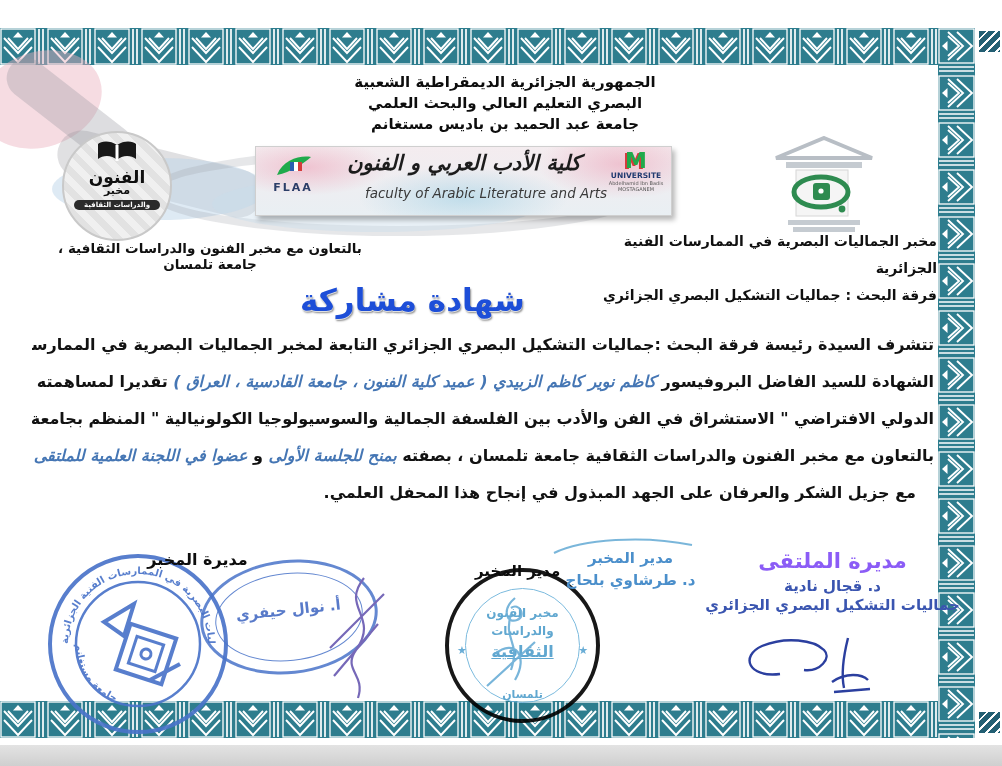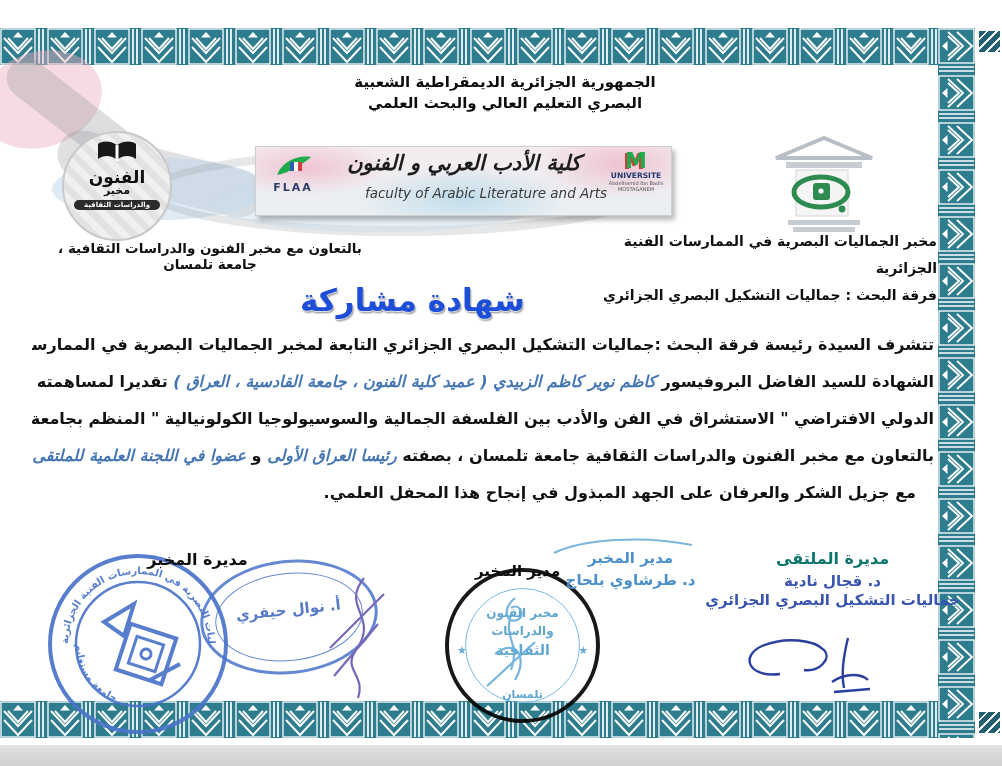--- a/index.html
+++ b/index.html
@@ -86,21 +86,21 @@
     font-size:16px;font-weight:bold;color:#121212;}
   .body-line{height:37px;line-height:37px;white-space:nowrap;overflow:hidden;}
   .just{text-align:justify;text-align-last:justify;}
   .rgt{text-align:right;}
   .indent{padding-right:18px;}
   .blue-callig{color:#4576b4;font-style:italic;}
 
   
   .sig-right{position:absolute;left:705px;top:549px;width:255px;text-align:center;
     direction:rtl;z-index:4;}
-  .sig-right .s-title{font-size:16px;font-weight:bold;color:#0f766e;margin-bottom:4px;}
+  .sig-right .s-title{font-size:21px;font-weight:bold;color:#8b5cf6;margin-bottom:4px;}
   .sig-right .s-line{font-size:15px;font-weight:bold;color:#3a55b0;line-height:19px;}
   .sig-svg{position:absolute;z-index:5;}
   #sig-right-svg{left:728px;top:632px;}
   #sig-left-svg{left:322px;top:572px;}
 
   .sig-center-blue{position:absolute;left:548px;top:549px;width:165px;direction:rtl;
     text-align:center;color:#4b8fcb;font-weight:bold;z-index:4;}
   .sig-center-blue .c1{font-size:15px;letter-spacing:1px;}
   .sig-center-blue .c2{font-size:15px;margin-top:4px;}
   .sig-center-black{position:absolute;left:475px;top:562px;font-size:15px;font-weight:bold;
@@ -110,21 +110,21 @@
 
   
   .stamp-center{position:absolute;left:445px;top:568px;width:155px;height:155px;
     border:4px solid #000000;border-radius:50%;box-sizing:border-box;opacity:.9;z-index:3;}
   .stamp-center .inner{position:absolute;left:16px;top:16px;right:16px;bottom:16px;
     border:1.5px solid #6db3da;border-radius:50%;}
   .stamp-center .txt{position:absolute;width:100%;text-align:center;direction:rtl;
     color:#4f9ecb;font-weight:bold;}
   .stamp-center .t1{top:34px;font-size:12px;}
   .stamp-center .t2{top:52px;font-size:12px;}
-  .stamp-center .t3{top:70px;font-size:14px;}
+  .stamp-center .t3{top:70px;font-size:16px;text-decoration:underline;}
   .stamp-center .tb{top:116px;font-size:11px;letter-spacing:6px;}
   .stamp-center .star{position:absolute;color:#5aa5d2;font-size:11px;top:72px;}
   .stamp-center .star.l{left:8px;} .stamp-center .star.r{right:8px;}
 
   .stamp-round{position:absolute;left:46px;top:552px;width:184px;height:184px;z-index:3;opacity:.92;}
   .stamp-oval{position:absolute;left:200px;top:560px;width:178px;height:114px;
     border:3px solid #4a74c9;border-radius:50%;box-sizing:border-box;opacity:.85;
     transform:rotate(-6deg);z-index:3;}
   .stamp-oval .inner{position:absolute;left:12px;top:10px;right:12px;bottom:10px;
     border:1.5px solid #4a74c9;border-radius:50%;}
@@ -708,20 +708,21 @@
   <div class="wm wm-pink"></div>
   <div class="wm wm-gray1"></div>
   <div class="wm wm-gray2"></div>
   <div class="wm wm-blue"></div>
   <div class="wm wm-ellipse"></div>
   <div class="wm wm-blue2"></div>
 
   <div class="header-block">
     <div>الجمهورية الجزائرية الديمقراطية الشعبية</div>
     <div>البصري التعليم العالي والبحث العلمي</div>
+    <div>جامعة عبد الحميد بن باديس مستغانم</div>
   </div>
 
   <div class="logo-left">
     <svg class="book" width="44" height="24" viewBox="0 0 44 24">
       <path d="M22,4 C15,-1 6,0 3,3 L3,18 C8,14 17,14 22,19 Z" fill="#181818"></path>
       <path d="M22,4 C29,-1 38,0 41,3 L41,18 C36,14 27,14 22,19 Z" fill="#181818"></path>
       <rect x="20.5" y="4" width="3" height="16" fill="#fff"></rect>
     </svg>
     <div class="t1">الفنون</div>
     <div class="t2">مخبر</div>
@@ -767,21 +768,21 @@
     <div>فرقة  البحث : جماليات التشكيل البصري الجزائري</div>
   </div>
   <div class="affil-left">بالتعاون مع مخبر الفنون والدراسات الثقافية ، جامعة تلمسان</div>
 
   <div class="cert-title">شهادة مشاركة</div>
 
   <div class="body-text">
     <div class="body-line just">تتشرف السيدة رئيسة فرقة البحث :جماليات التشكيل البصري الجزائري التابعة لمخبر الجماليات البصرية في الممارسات الفنية الجزائرية بمنح هذه</div>
     <div class="body-line just"><span>الشهادة للسيد الفاضل البروفيسور </span><span class="blue-callig">كاظم نوير كاظم الزبيدي ( عميد كلية الفنون ، جامعة القادسية ، العراق )</span><span> تقديرا لمساهمته القيمة في فعاليات الملتقى</span></div>
     <div class="body-line just">الدولي الافتراضي " الاستشراق في الفن والأدب بين الفلسفة الجمالية والسوسيولوجيا الكولونيالية " المنظم بجامعة مستغانم يومي 30/29 جوان 2021</div>
-    <div class="body-line rgt"><span>بالتعاون مع مخبر الفنون والدراسات الثقافية جامعة تلمسان ، بصفته </span><span class="blue-callig">رئيسا العراق الأولى</span><span> و </span><span class="blue-callig">عضوا في اللجنة العلمية للملتقى</span></div>
+    <div class="body-line rgt"><span>بالتعاون مع مخبر الفنون والدراسات الثقافية جامعة تلمسان ، بصفته </span><span class="blue-callig">بمنح للجلسة الأولى</span><span> و </span><span class="blue-callig">عضوا في اللجنة العلمية للملتقى</span></div>
     <div class="body-line rgt indent">مع جزيل الشكر والعرفان على الجهد المبذول في إنجاح هذا المحفل العلمي.</div>
   </div>
 
   <div class="sig-right">
     <div class="s-title">مديرة الملتقى</div>
     <div class="s-line">د. قجال نادية</div>
     <div class="s-line">جماليات التشكيل البصري الجزائري</div>
   </div>
   <svg class="sig-svg" id="sig-right-svg" width="190" height="70" viewBox="0 0 190 70">
     <path d="M52,42 C20,46 12,24 34,14 C58,4 86,8 96,18 C104,26 92,40 76,38" fill="none" stroke="#2b3f9f" stroke-width="2.4"></path>

